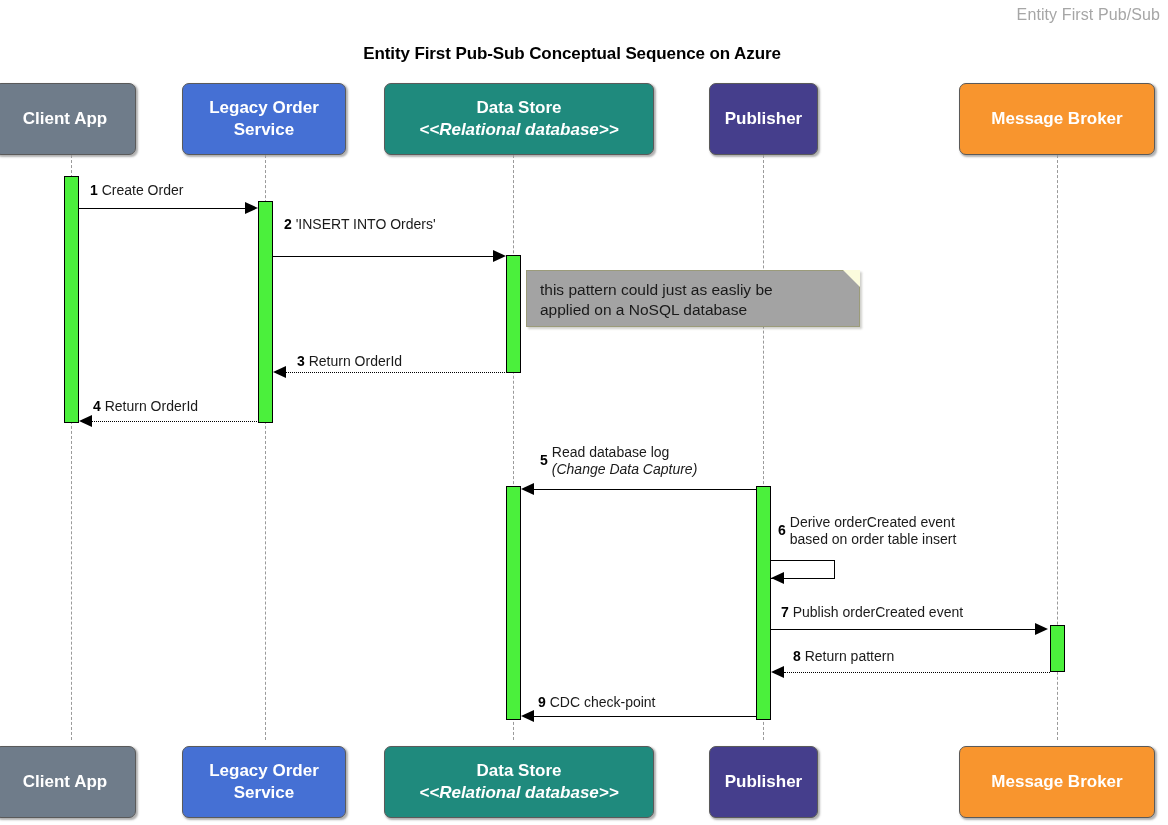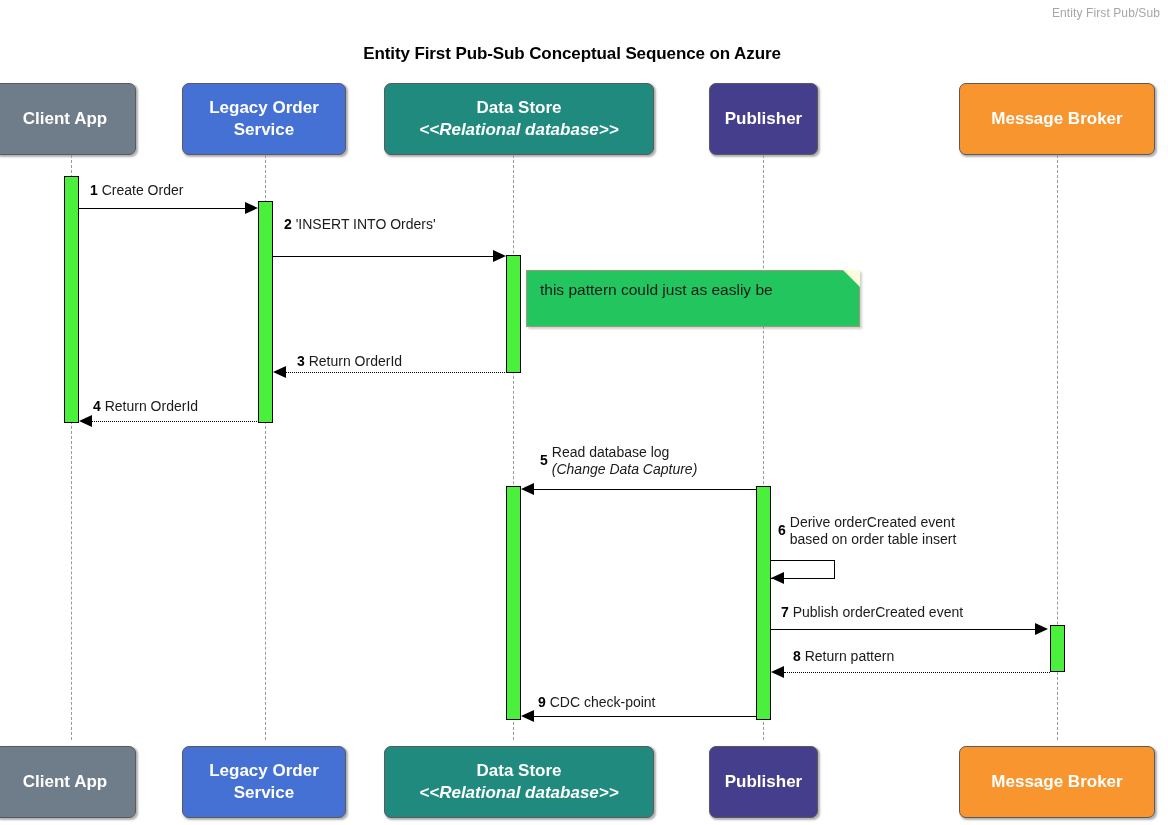--- a/index.html
+++ b/index.html
@@ -15,21 +15,21 @@
     position: relative;
     width: 1168px;
     height: 825px;
     overflow: hidden;
     background: #ffffff;
   }
   .watermark {
     position: absolute;
     top: 6px;
     right: 8px;
-    font-size: 12px;
+    font-size: 16px;
     color: #a6a6a6;
     letter-spacing: 0.1px;
     white-space: nowrap;
   }
   .diagram-title {
     position: absolute;
     top: 44px;
     left: 0;
     width: 1144px;
     text-align: center;
@@ -121,21 +121,21 @@
     position: absolute;
     box-sizing: border-box;
     border: 1.5px solid #000000;
     border-left: none;
     background: transparent;
   }
   
   .note {
     position: absolute;
     box-sizing: border-box;
-    background: #22c55e;
+    background: #a3a3a3;
     border: 1.3px solid #9b9b7a;
     font-size: 15.5px;
     color: #1a1a1a;
     line-height: 1.32;
     padding: 9px 4px 8px 13px;
     box-shadow: 1.5px 1.5px 2px rgba(120,120,110,0.35);
   }
   .note .fold {
     position: absolute;
     top: -1px;
@@ -215,20 +215,21 @@
 
   <div class="msg-line" style="left:273px; top:256px; width:228px;"></div>
   <div class="arrow-right" style="left:493px; top:250px;"></div>
   <div class="msg-label" style="left:284px; top:216px;">
     <span class="num">2</span>
     <span>'INSERT INTO Orders'</span>
   </div>
 
   <div class="note" style="left:526px; top:270px; width:334px; height:57px;">
     <div>this pattern could just as easliy be</div>
+    <div>applied on a NoSQL database</div>
     <span class="fold"></span>
     <span class="fold-edge"></span>
   </div>
 
   <div class="msg-line dotted" style="left:286px; top:372px; width:219px;"></div>
   <div class="arrow-left" style="left:273px; top:366px;"></div>
   <div class="msg-label" style="left:297px; top:353px;">
     <span class="num">3</span>
     <span>Return OrderId</span>
   </div>

